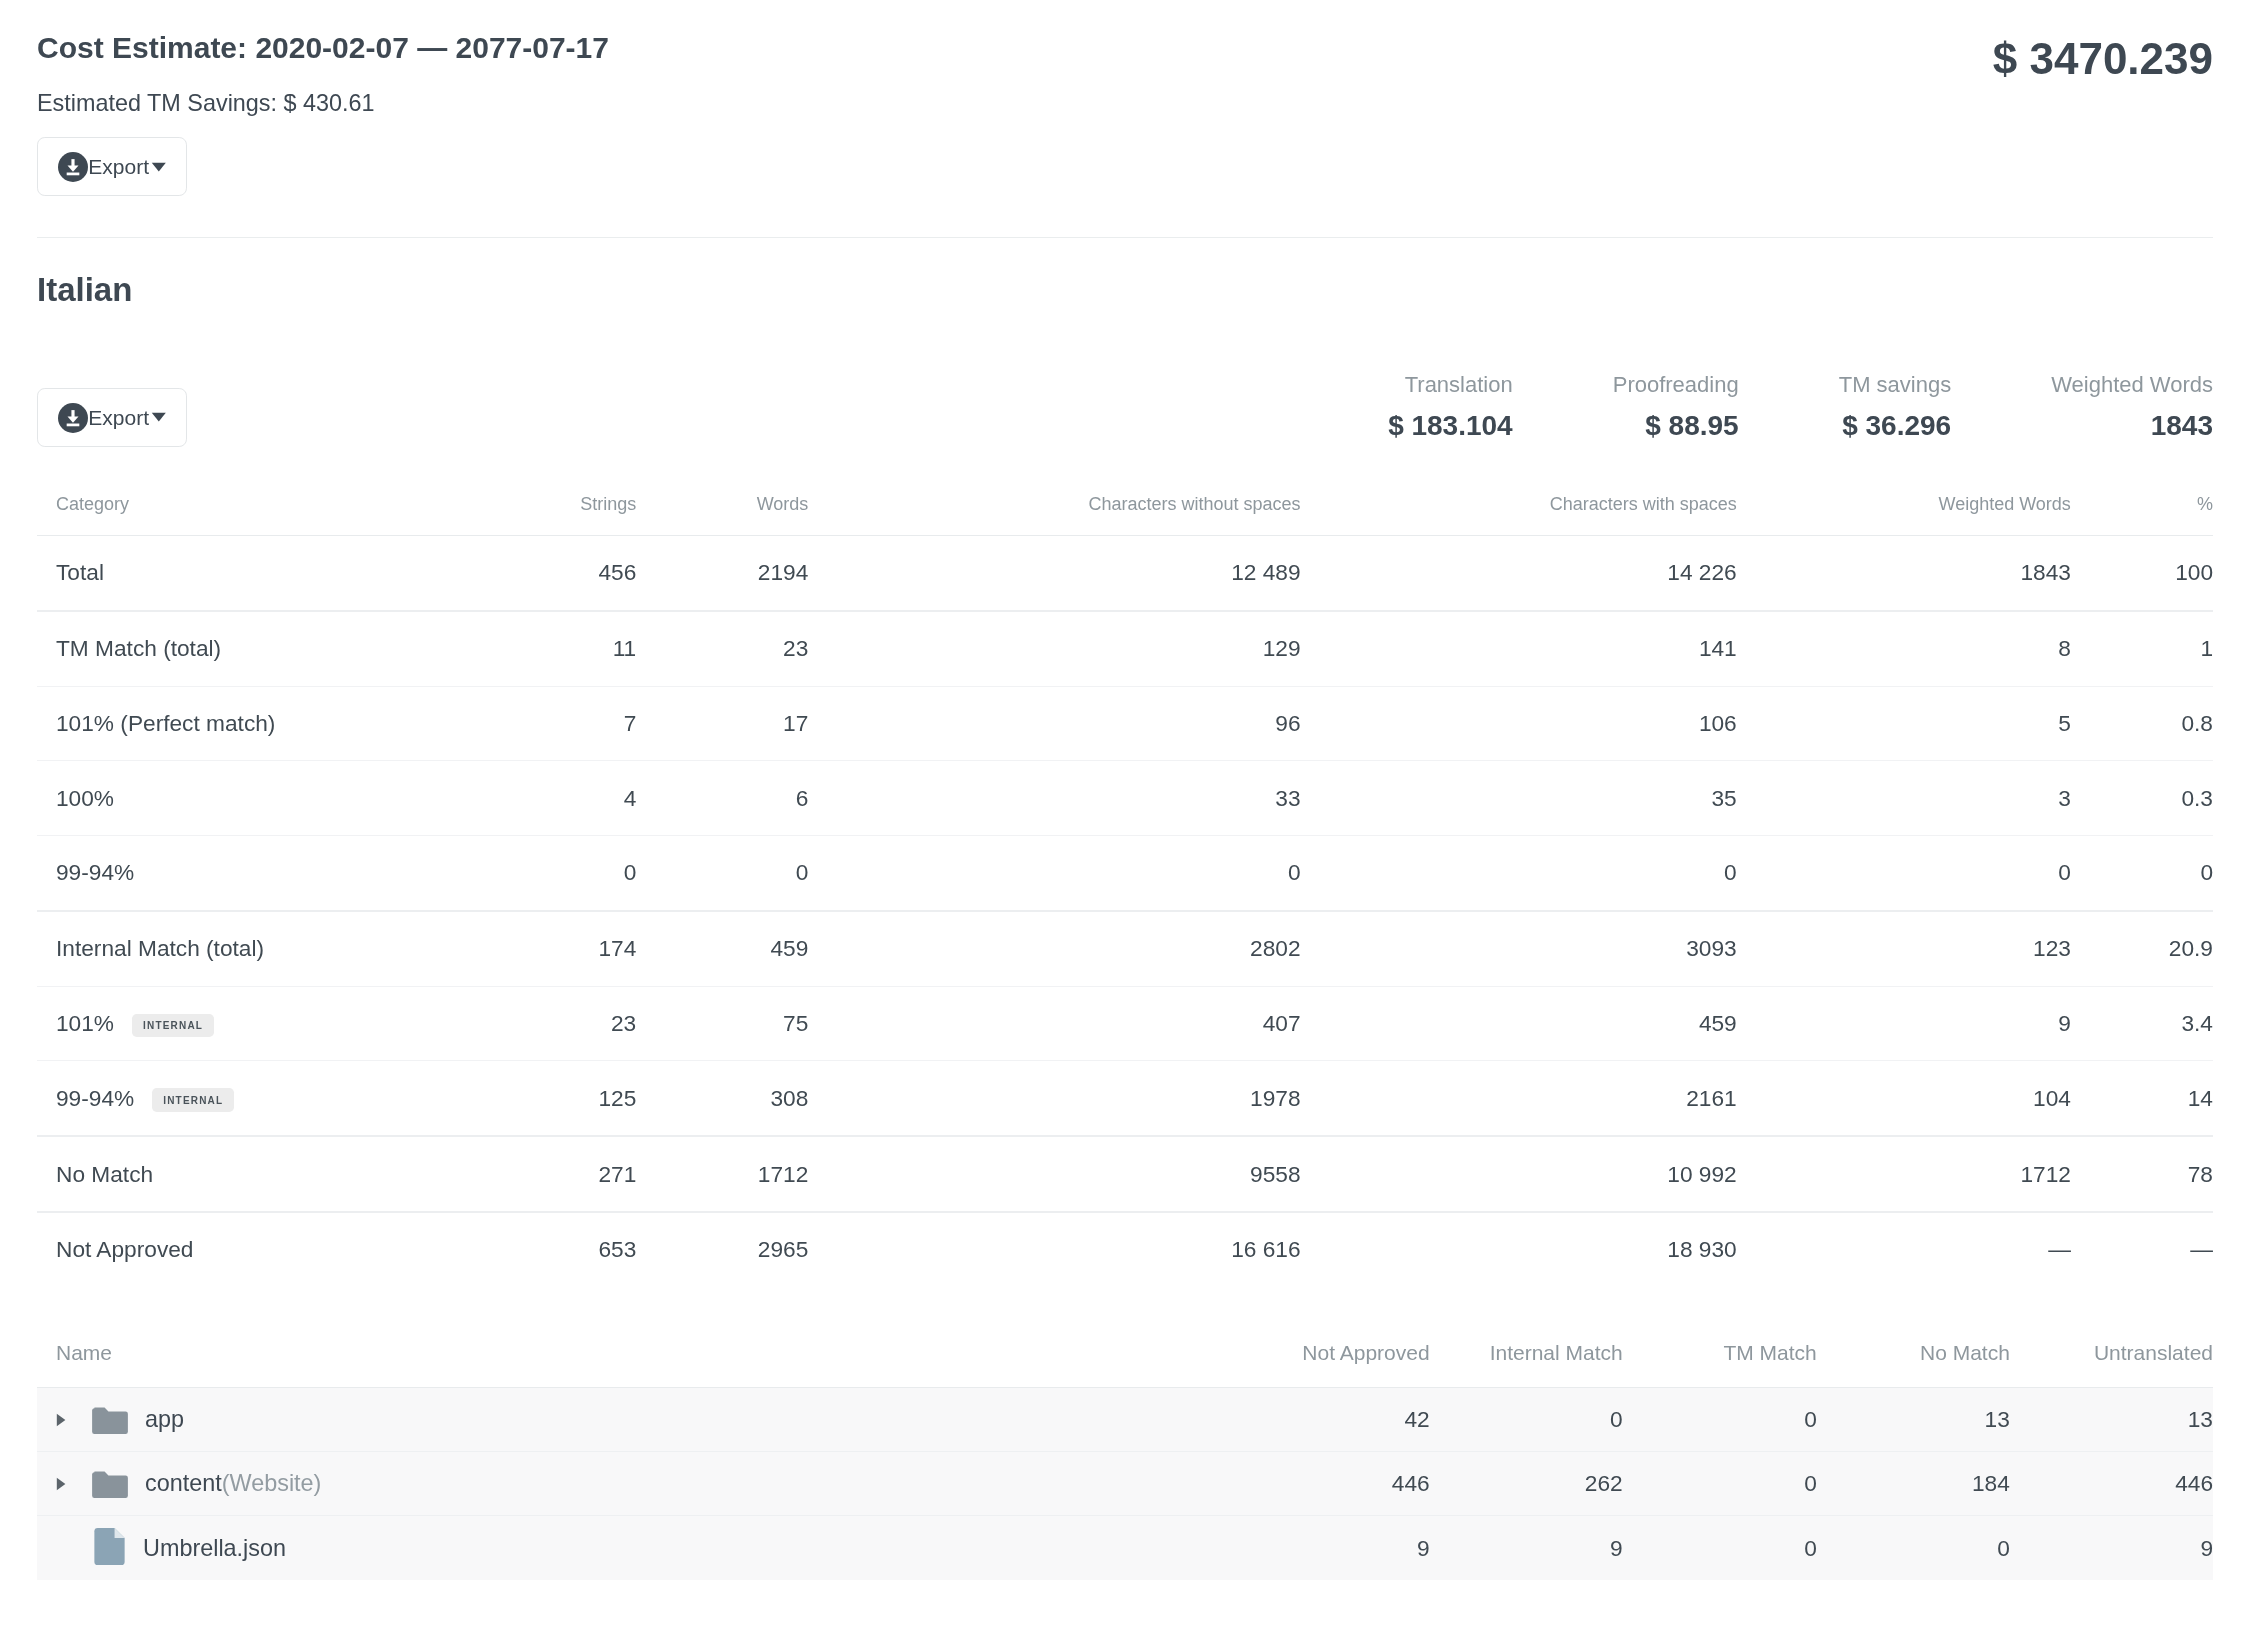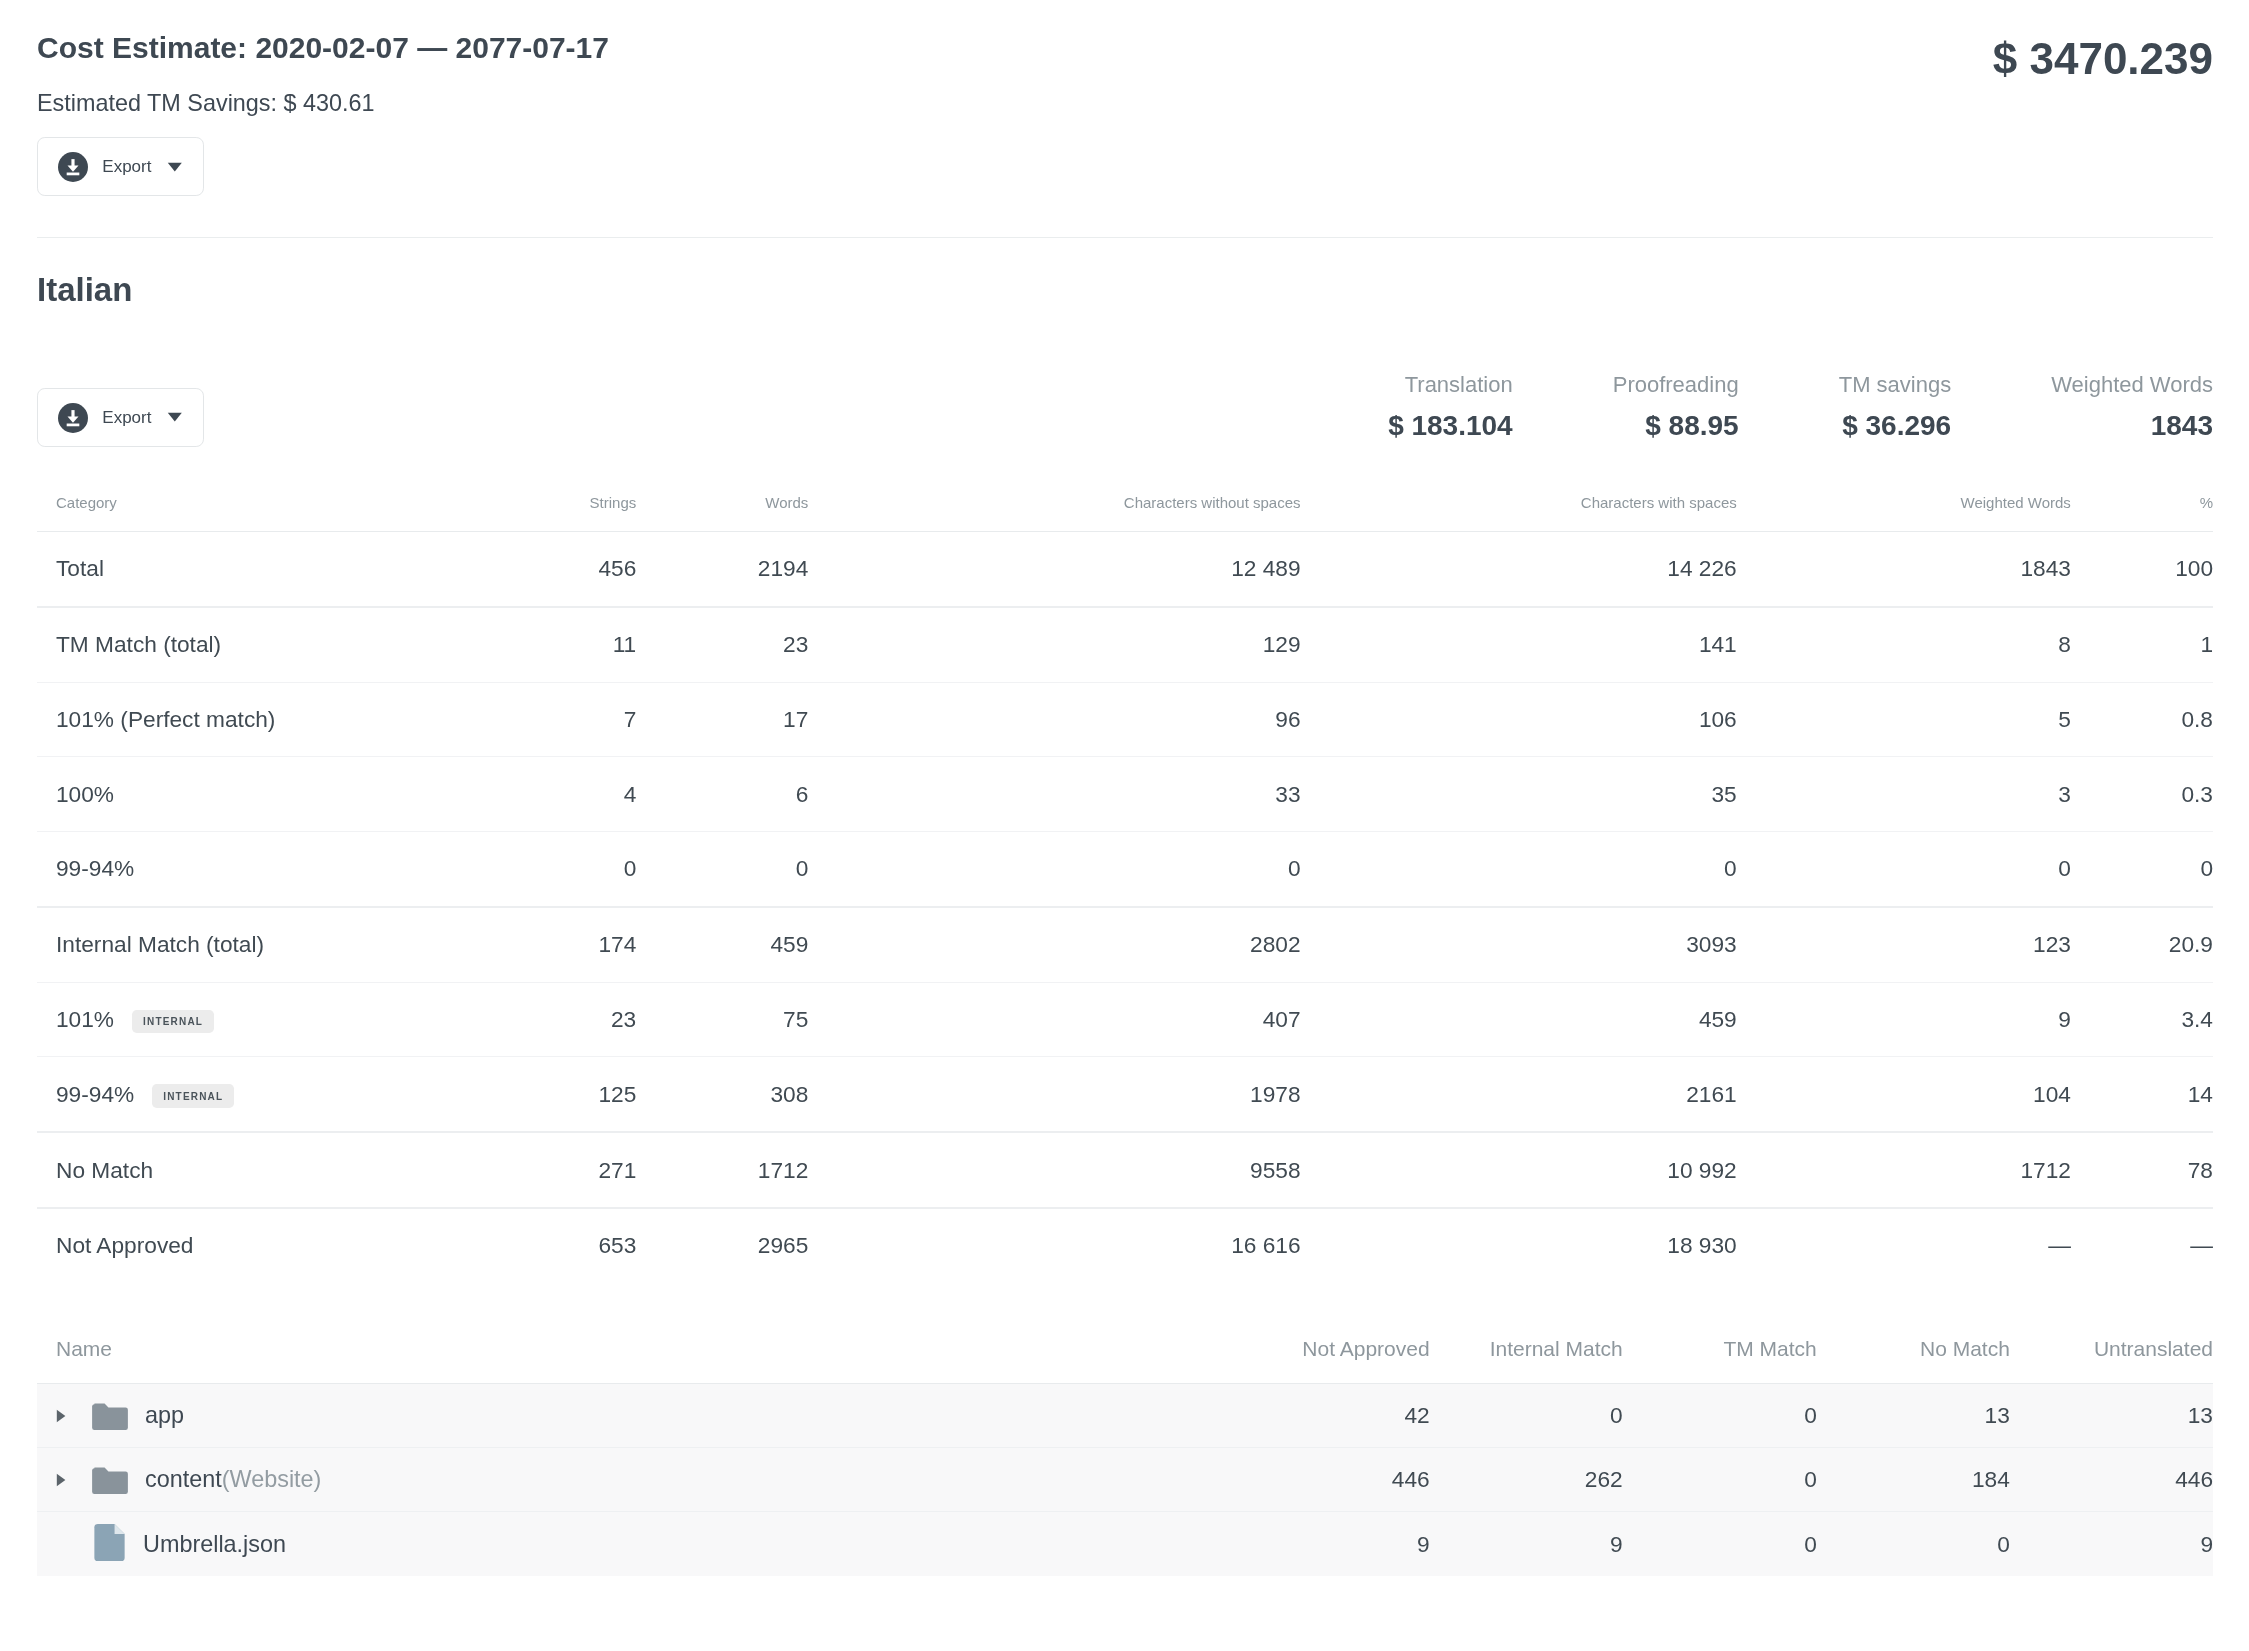--- a/index.html
+++ b/index.html
@@ -9,23 +9,23 @@
   }
   .container{padding:0 37px;}
 
   
   .header-row{display:flex;justify-content:space-between;align-items:flex-start;padding-top:31px;gap:16px;}
   .page-title{font-size:30px;font-weight:700;color:#3e4852;margin:0;}
   .big-total{font-size:44px;font-weight:700;color:#3e4852;margin-top:3.1px;white-space:nowrap;}
   .subtitle{font-size:23.4px;color:#3e4852;margin-top:25px;}
 
   .btn-export{
-    display:inline-flex;align-items:center;gap:14px;height:59px;padding:0 20.3px;
+    display:inline-flex;align-items:center;height:59px;padding:0 20.3px;
     background:#fff;border:1.6px solid #e3e6e8;border-radius:7.8px;cursor:pointer;
-    font-size:17px;color:#3e4852;font-family:inherit;
+    font-size:21px;color:#3e4852;font-family:inherit;
   }
   .btn-export .lbl{font-weight:400;}
   .dl-icon{width:30px;height:30px;flex:0 0 auto;}
   .caret-dn{width:15.6px;height:10.2px;margin-left:1.6px;flex:0 0 auto;}
 
   .top-export{margin-top:20.3px;}
   .divider{border:none;border-top:1.6px solid #eaedee;margin:41px 0 0 0;}
 
   
   .lang-section{margin-top:33px;}
@@ -33,21 +33,21 @@
   .lang-header{display:flex;justify-content:space-between;align-items:flex-end;margin-top:26.6px;}
   .stats{display:flex;gap:100px;align-items:flex-end;padding-bottom:4.7px;}
   .stat{text-align:right;margin-top:36px;}
   .stat .s-label{font-size:22px;color:#8e979d;}
   .stat .s-value{font-size:28px;font-weight:700;color:#3e4852;margin-top:12.5px;white-space:nowrap;}
 
   
   table{border-collapse:collapse;width:100%;table-layout:fixed;}
   .cost-table{margin-top:31px;}
   .cost-table th{
-    font-size:15px;color:#8e979d;font-weight:400;text-align:right;
+    font-size:18px;color:#8e979d;font-weight:400;text-align:right;
     padding:15.6px 0 20.3px 0;border-bottom:0.8px solid #e8ebed;white-space:nowrap;overflow:visible;
   }
   .cost-table th.cat, .cost-table td.cat{text-align:left;padding-left:19px;}
   .cost-table td{
     font-size:22.7px;color:#404a52;text-align:right;padding:23.4px 0;
     border-top:0.8px solid #f1f2f4;white-space:nowrap;
   }
   .cost-table tr.first td{border-top:none;}
   .cost-table tr.group td{border-top:2.3px solid #eceef0;}
   .muted{color:#c7cbce;}

